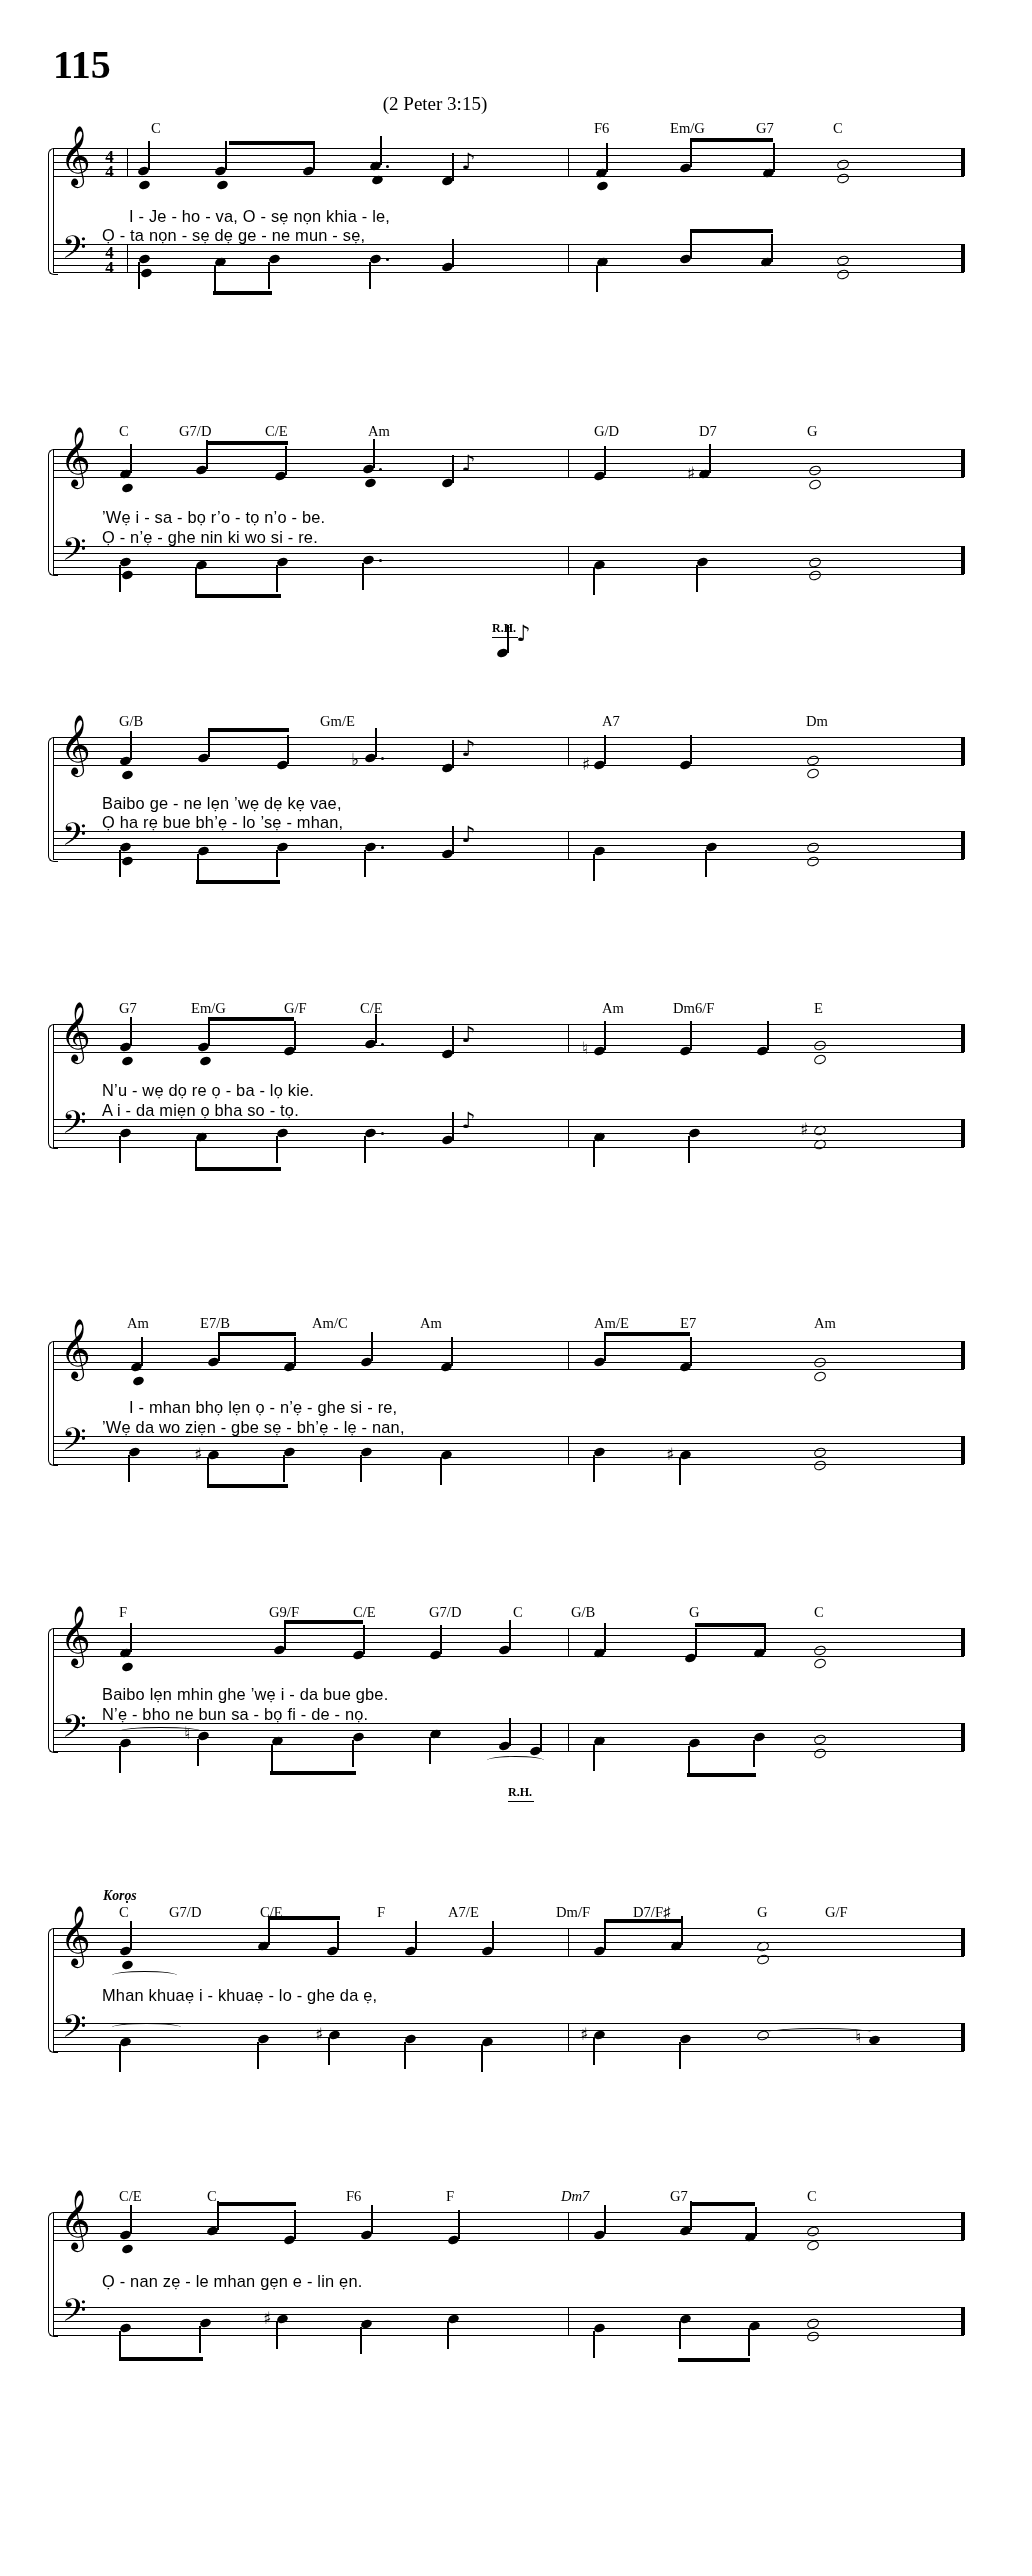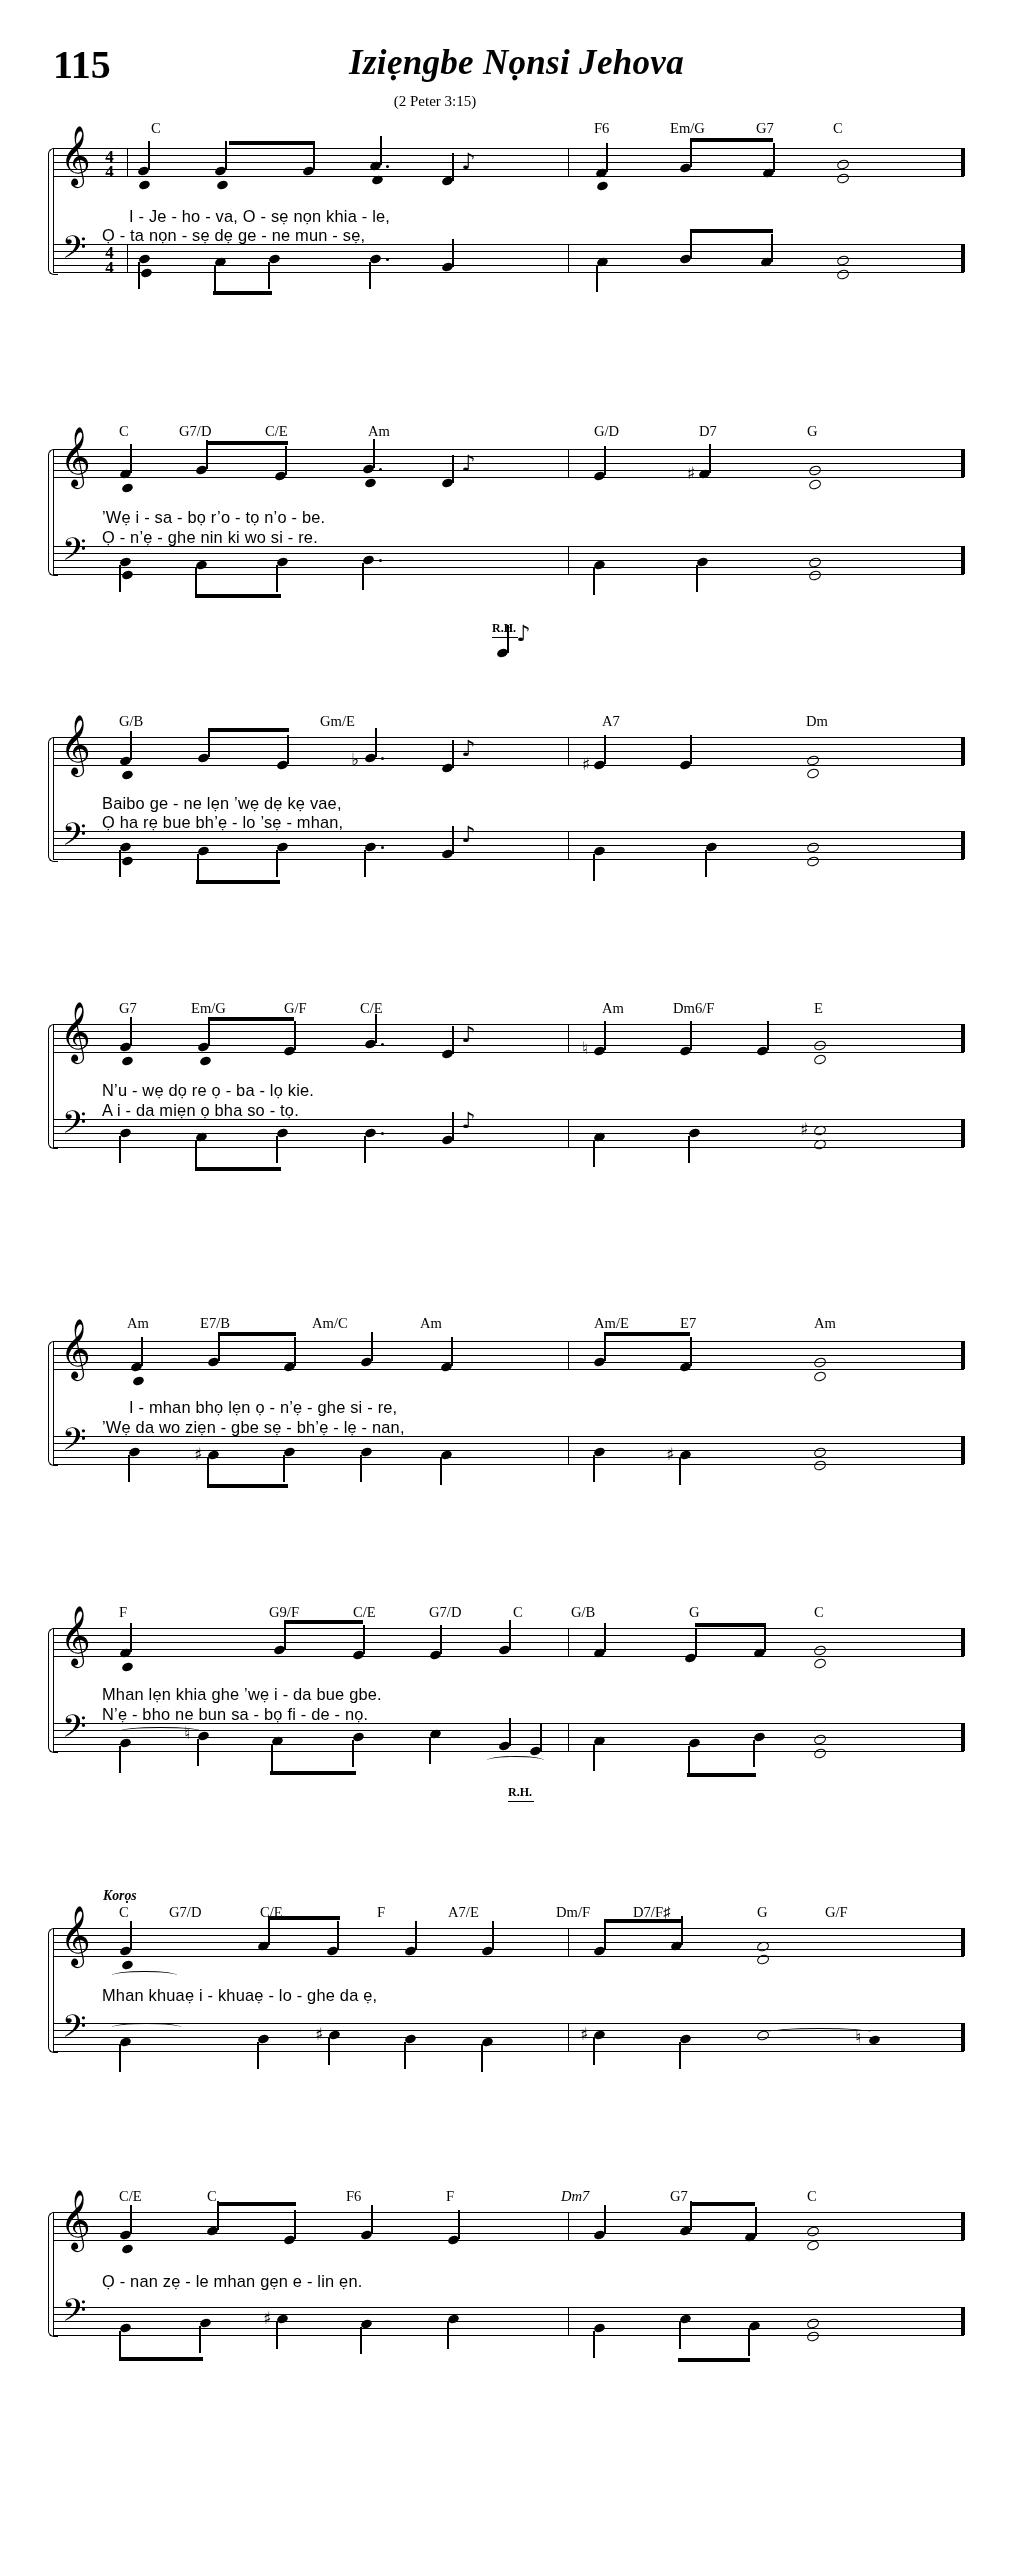--- a/index.html
+++ b/index.html
@@ -17,21 +17,21 @@
     font-size:40px; font-weight:700; font-family:"Liberation Serif", serif;
   }
   .hymn-title {
     position:absolute; left:0; top:43px; width:1033px; text-align:center;
     font-size:35px; font-style:italic; font-weight:700;
     font-family:"Liberation Serif", serif;
     letter-spacing:0.3px;
   }
   .hymn-subtitle {
     position:absolute; left:0; top:93px; width:870px; text-align:center;
-    font-size:15px; font-family:"Liberation Serif", serif;
+    font-size:19px; font-family:"Liberation Serif", serif;
   }
   .footnote {
     position:absolute; left:0; bottom:26px; width:1033px;
     text-align:center; font-size:16.4px;
     font-family:"Liberation Serif", serif;
   }
   .footnote-inner { padding-right:50px; }
 
   
   .system { position:absolute; left:0; width:1033px; }
@@ -111,21 +111,20 @@
     height:7.7px; border-left:none; border-right:none; border-bottom:none;
   }
   .flag { position:absolute; font-size:22.4px; font-family:"DejaVu Sans", sans-serif; line-height:1;}
 </style>
 </head>
 <body>
 
 <div class="page">
 
   <div class="hymn-number">115</div>
-  <div class="hymn-title">Iziẹngbe Nọnsi Jehova</div>
   <div class="hymn-subtitle">(2 Peter 3:15)</div>
 
   <div class="system" style="top:0;">
 
     <div class="chord" style="left:151px; top:120px;">C</div>
     <div class="chord" style="left:594px; top:120px;">F6</div>
     <div class="chord" style="left:670px; top:120px;">Em/G</div>
     <div class="chord" style="left:756px; top:120px;">G7</div>
     <div class="chord" style="left:833px; top:120px;">C</div>
 
@@ -869,21 +868,21 @@
         <div class="stem" style="left:-0.9px; top:6.9px; height:27.5px;"></div>
       </div>
     <div class="beam" style="left:687px; top:1773px; width:69px;"></div>
     <div class="note" style="left:814px; top:1735px;">
         <div class="head open"></div>
       </div>
     <div class="note" style="left:814px; top:1749px;">
         <div class="head open"></div>
       </div>
 
-    <div class="lyric-line" style="left:102px; top:1685px;">Mhan         lẹn  khia   ghe    ’wẹ       i  -  da    bue   gbe.</div>
+    <div class="lyric-line" style="left:102px; top:1685px;">Baibo         lẹn  mhin   ghe    ’wẹ       i  -  da    bue   gbe.</div>
     <div class="lyric-line" style="left:102px; top:1705px;">N’ẹ  -  bho   ne    bun     sa  -  bọ       fi  -  de  -  nọ.</div>
   </div>
 
   <div class="system" style="top:0;">
     <div class="section-label" style="left:103px; top:1888px;">Korọs</div>
     <div class="chord" style="left:119px; top:1904px;">C</div>
     <div class="chord" style="left:169px; top:1904px;">G7/D</div>
     <div class="chord" style="left:260px; top:1904px;">C/E</div>
     <div class="chord" style="left:377px; top:1904px;">F</div>
     <div class="chord" style="left:448px; top:1904px;">A7/E</div>

